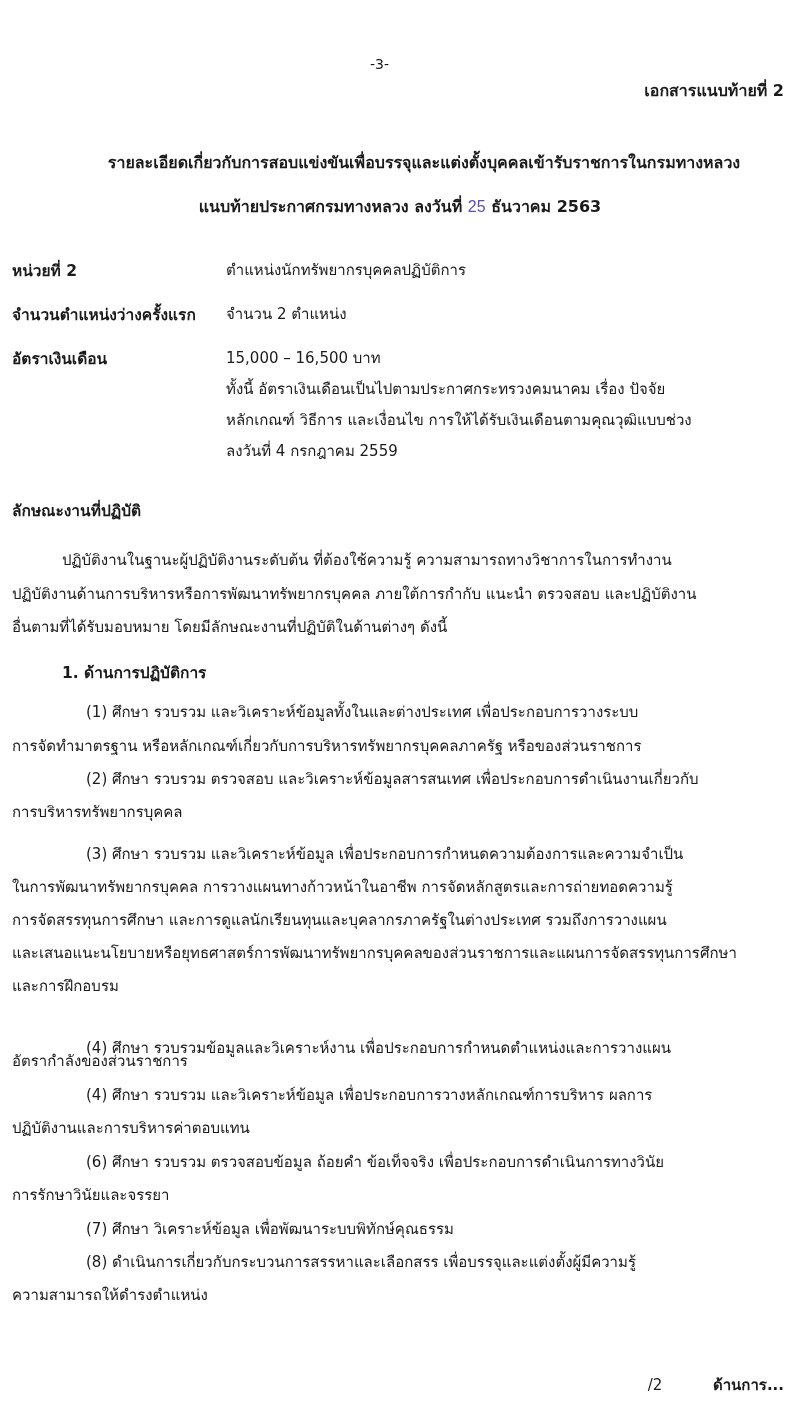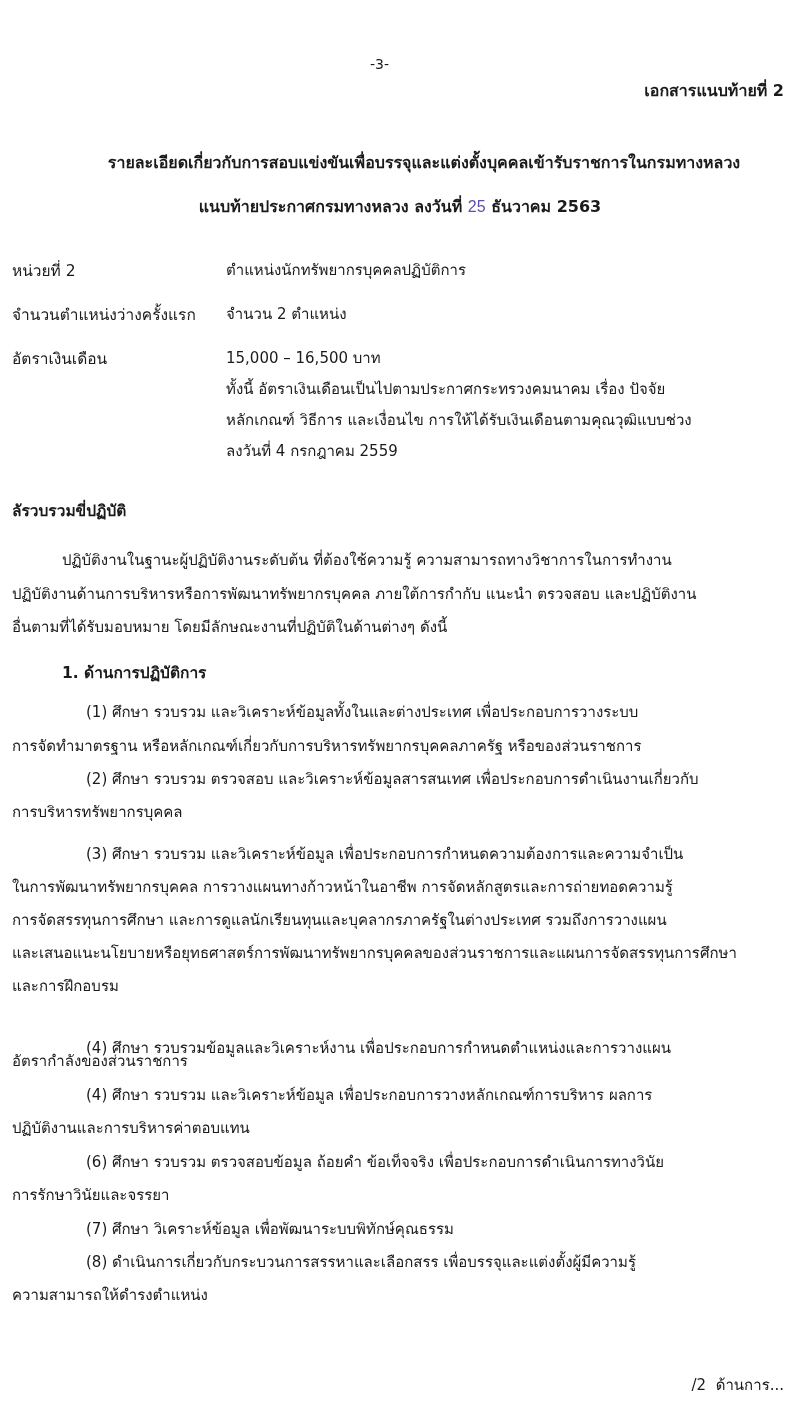--- a/index.html
+++ b/index.html
@@ -8,29 +8,29 @@
       font-family: "DejaVu Sans", "Liberation Sans", sans-serif;
       color: #1a1a1a;
       font-size: 15px;
     }
     .abs { position: absolute; white-space: nowrap; }
     .page-num { top: 56px; left: 370px; font-size: 14px; }
     .annex { top: 78px; right: 16px; font-weight: bold; font-size: 16px; }
     .title1 { top: 150px; left: 0; width: 800px; text-align: center; font-weight: bold; font-size: 16px; padding-left: 24px; }
     .title2 { top: 194px; left: 0; width: 800px; text-align: center; font-weight: bold; font-size: 16px; }
     .title2 .date-day { color: #5b4fb0; font-weight: normal; font-family: "Liberation Sans", sans-serif; }
-    .lbl { font-weight: normal; font-size: 15.5px; left: 12px; }
+    .lbl { font-weight: bold; font-size: 15.5px; left: 12px; }
     .val { left: 226px; font-size: 15px; }
     .line { left: 12px; font-size: 15px; }
     .ind1 { left: 62px; }
     .ind2 { left: 86px; }
     .section-head { left: 12px; font-weight: bold; font-size: 15.5px; }
     .sub-head { left: 62px; font-weight: bold; font-size: 15.5px; }
     .footer-next { top: 1373px; right: 16px; font-size: 15px; }
-    .footer-next b { font-weight: normal; }
+    .footer-next b { font-weight: bold; margin-left: 41px; }
   </style>
 </head>
 <body>
 
 <div>
 
   <div class="abs page-num">-3-</div>
   <div class="abs annex">เอกสารแนบท้ายที่ 2</div>
 
   <div class="abs title1">รายละเอียดเกี่ยวกับการสอบแข่งขันเพื่อบรรจุและแต่งตั้งบุคคลเข้ารับราชการในกรมทางหลวง</div>
@@ -45,21 +45,21 @@
 
   <div class="abs lbl" style="top:302px">จำนวนตำแหน่งว่างครั้งแรก</div>
   <div class="abs val" style="top:302px">จำนวน  2  ตำแหน่ง</div>
 
   <div class="abs lbl" style="top:346px">อัตราเงินเดือน</div>
   <div class="abs val" style="top:346px">15,000 – 16,500 บาท</div>
   <div class="abs val" style="top:377px">ทั้งนี้ อัตราเงินเดือนเป็นไปตามประกาศกระทรวงคมนาคม  เรื่อง ปัจจัย</div>
   <div class="abs val" style="top:408px">หลักเกณฑ์ วิธีการ และเงื่อนไข การให้ได้รับเงินเดือนตามคุณวุฒิแบบช่วง</div>
   <div class="abs val" style="top:439px">ลงวันที่ 4 กรกฎาคม 2559</div>
 
-  <div class="abs section-head" style="top:498px">ลัรวบรวมขี่ปฏิบัติ</div>
+  <div class="abs section-head" style="top:498px">ลักษณะงานที่ปฏิบัติ</div>
   <div class="abs line ind1" style="top:548px">ปฏิบัติงานในฐานะผู้ปฏิบัติงานระดับต้น ที่ต้องใช้ความรู้ ความสามารถทางวิชาการในการทำงาน</div>
   <div class="abs line" style="top:582px">ปฏิบัติงานด้านการบริหารหรือการพัฒนาทรัพยากรบุคคล ภายใต้การกำกับ แนะนำ ตรวจสอบ และปฏิบัติงาน</div>
   <div class="abs line" style="top:615px">อื่นตามที่ได้รับมอบหมาย  โดยมีลักษณะงานที่ปฏิบัติในด้านต่างๆ  ดังนี้</div>
 
   <div class="abs sub-head" style="top:660px">1. ด้านการปฏิบัติการ</div>
 
   <div class="abs line ind2" style="top:700px">(1) ศึกษา รวบรวม และวิเคราะห์ข้อมูลทั้งในและต่างประเทศ เพื่อประกอบการวางระบบ</div>
   <div class="abs line" style="top:734px">การจัดทำมาตรฐาน  หรือหลักเกณฑ์เกี่ยวกับการบริหารทรัพยากรบุคคลภาครัฐ  หรือของส่วนราชการ</div>
 
   <div class="abs line ind2" style="top:767px">(2) ศึกษา รวบรวม ตรวจสอบ และวิเคราะห์ข้อมูลสารสนเทศ เพื่อประกอบการดำเนินงานเกี่ยวกับ</div>

